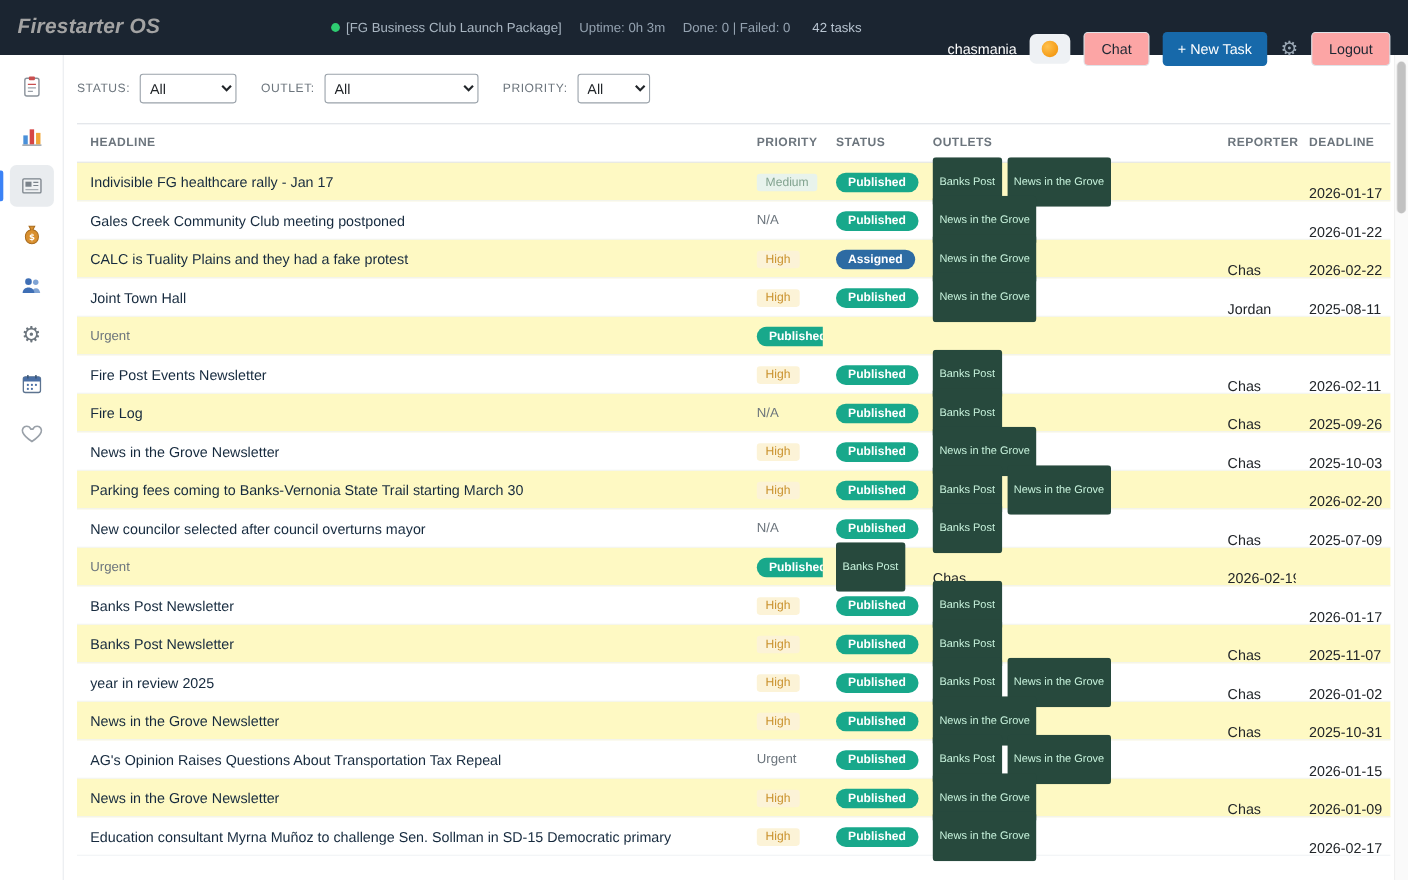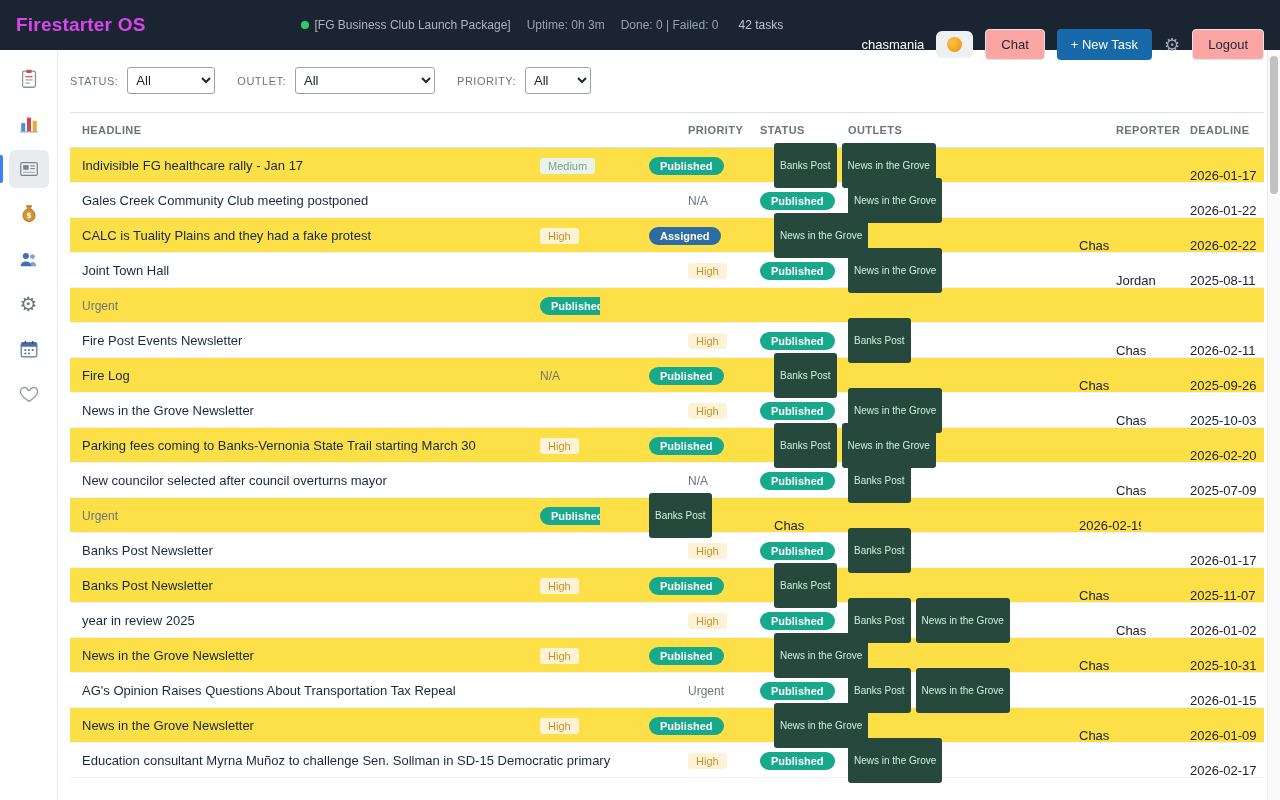--- a/index.html
+++ b/index.html
@@ -2,21 +2,21 @@
 <html><head>
 <meta charset="utf-8">
 <style>
   * { box-sizing: border-box; }
   html,body { margin:0; padding:0; width:1280px; height:800px; overflow:hidden;
     font-family:"Liberation Sans", sans-serif; background:#fff; }
 
   
   .topbar { position:fixed; top:0; left:0; right:0; height:50px; background:#1b2531;
     display:flex; align-items:center; padding:0 16px; z-index:20; }
-  .brand { color:#d946ef; font-size:19px; font-weight:700; letter-spacing:.2px; }
+  .brand { color:#a3a3a3; font-size:19px; font-weight:700; letter-spacing:.2px;font-style:italic; }
   .top-center { display:flex; align-items:center; gap:16px; margin-left:155px;
     font-size:12px; color:#94a2b0; white-space:nowrap; }
   .pkg { display:flex; align-items:center; gap:6px; color:#a9b6c2; }
   .dot { width:8px; height:8px; border-radius:50%; background:#2ecc71; display:inline-block; }
   .tasks { color:#b9c5d1; margin-left:4px; }
   .top-right { margin-left:auto; display:flex; align-items:center; gap:12px;margin-top:39px; }
   .username { color:#fff; font-size:13px; }
   .emoji-btn { background:#eef1f4; border:none; border-radius:6px; padding:6px 11px;
     display:flex; align-items:center; cursor:pointer; }
   .emoji-circle { width:15px; height:15px; border-radius:50%;
@@ -51,21 +51,21 @@
   .sel-status { width:88px; }
   .sel-outlet { width:140px; }
   .sel-priority { width:66px; }
 
   
   .thead, .trow { display:grid; grid-template-columns: 1fr 72px 88px 268px 74px 86px;
     align-items:center; }
   .thead { height:36px; border-top:1px solid #dee2e6; border-bottom:1px solid #dee2e6; }
   .th { font-size:11px; font-weight:700; color:#6c757d; letter-spacing:.4px; padding-left:12px; }
   .trow { height:35px; border-bottom:1px solid #f1f3f5; cursor:pointer; }
-  .trow.alt { background:#fde047;gap:37px; }
+  .trow.alt { background:#fef9c3; }
   .cell { padding-left:12px; white-space:nowrap; overflow:hidden; }
   .headline { color:#162a3e; font-size:13px; }
   .plaincell { color:#212529; font-size:13px;margin-top:20px; }
   .pbadge { display:inline-block; font-size:11px; padding:2px 8px; border-radius:3px;text-align:right; }
   .pbadge.medium { background:#e8f3ec; color:#82a38f; }
   .pbadge.high { background:#fcf3d7; color:#c9912c; }
   .pplain { color:#6c757d; font-size:12px; }
   .sbadge { display:inline-block; font-size:11px; font-weight:700; color:#fff;
     padding:3px 11px; border-radius:11px; }
   .sbadge.published { background:#18a88b; }

